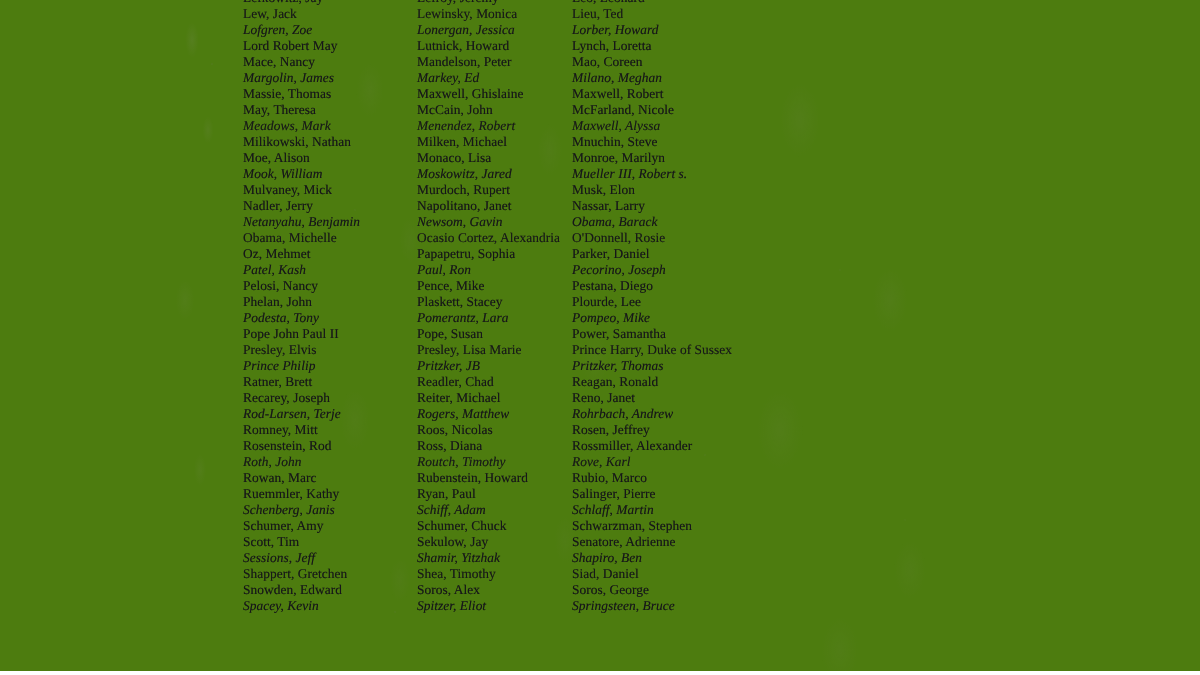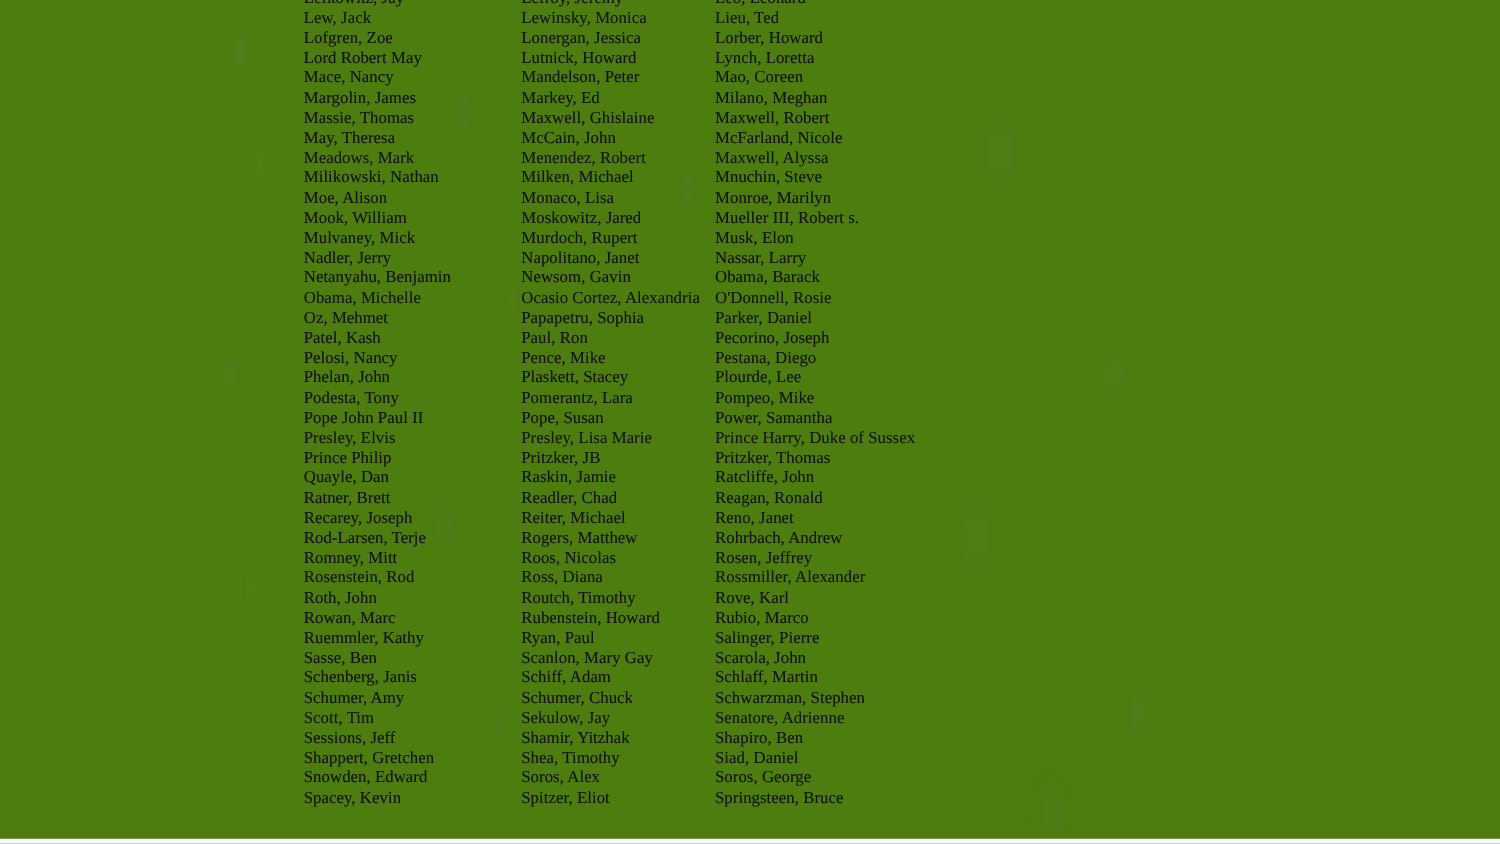--- a/index.html
+++ b/index.html
@@ -98,21 +98,21 @@
     white-space: nowrap;
     -webkit-font-smoothing: antialiased;
     text-rendering: geometricPrecision;
     text-shadow: 0 0 .45px rgba(20,20,20,.55);
   }
   .col-0 { left: 243px; }
   .col-1 { left: 417px; }
   .col-2 { left: 572px; }
 
   
-  .name-row:nth-child(3n)   .name-cell { transform: translateY(.3px); }
+  .name-row:nth-child(3n)   .name-cell { transform: translateY(.3px); font-style: italic; }
   .name-row:nth-child(5n)   .name-cell { transform: translateY(-.25px); }
   .name-row:nth-child(7n+2) .name-cell { opacity: .96; }
 
   
   #bottom-fade {
     position: absolute;
     left: 0;
     bottom: 0;
     width: 1200px;
     height: 4px;
@@ -246,25 +246,20 @@
         <span class="name-cell col-0">Presley, Elvis</span>
         <span class="name-cell col-1">Presley, Lisa Marie</span>
         <span class="name-cell col-2">Prince Harry, Duke of Sussex</span>
       </div>
       <div class="name-row">
         <span class="name-cell col-0">Prince Philip</span>
         <span class="name-cell col-1">Pritzker, JB</span>
         <span class="name-cell col-2">Pritzker, Thomas</span>
       </div>
       <div class="name-row">
-        <span class="name-cell col-0">Quayle, Dan</span>
-        <span class="name-cell col-1">Raskin, Jamie</span>
-        <span class="name-cell col-2">Ratcliffe, John</span>
-      </div>
-      <div class="name-row">
         <span class="name-cell col-0">Ratner, Brett</span>
         <span class="name-cell col-1">Readler, Chad</span>
         <span class="name-cell col-2">Reagan, Ronald</span>
       </div>
       <div class="name-row">
         <span class="name-cell col-0">Recarey, Joseph</span>
         <span class="name-cell col-1">Reiter, Michael</span>
         <span class="name-cell col-2">Reno, Janet</span>
       </div>
       <div class="name-row">
@@ -291,25 +286,20 @@
         <span class="name-cell col-0">Rowan, Marc</span>
         <span class="name-cell col-1">Rubenstein, Howard</span>
         <span class="name-cell col-2">Rubio, Marco</span>
       </div>
       <div class="name-row">
         <span class="name-cell col-0">Ruemmler, Kathy</span>
         <span class="name-cell col-1">Ryan, Paul</span>
         <span class="name-cell col-2">Salinger, Pierre</span>
       </div>
       <div class="name-row">
-        <span class="name-cell col-0">Sasse, Ben</span>
-        <span class="name-cell col-1">Scanlon, Mary Gay</span>
-        <span class="name-cell col-2">Scarola, John</span>
-      </div>
-      <div class="name-row">
         <span class="name-cell col-0">Schenberg, Janis</span>
         <span class="name-cell col-1">Schiff, Adam</span>
         <span class="name-cell col-2">Schlaff, Martin</span>
       </div>
       <div class="name-row">
         <span class="name-cell col-0">Schumer, Amy</span>
         <span class="name-cell col-1">Schumer, Chuck</span>
         <span class="name-cell col-2">Schwarzman, Stephen</span>
       </div>
       <div class="name-row">

